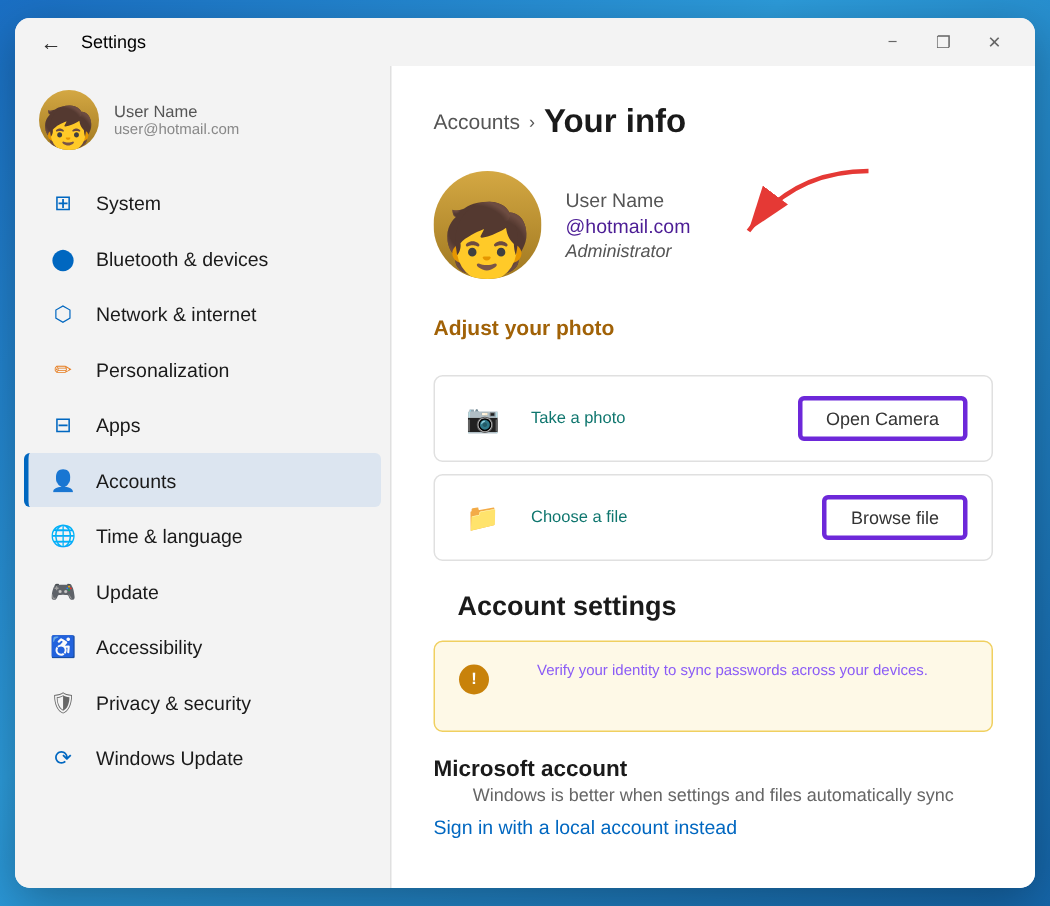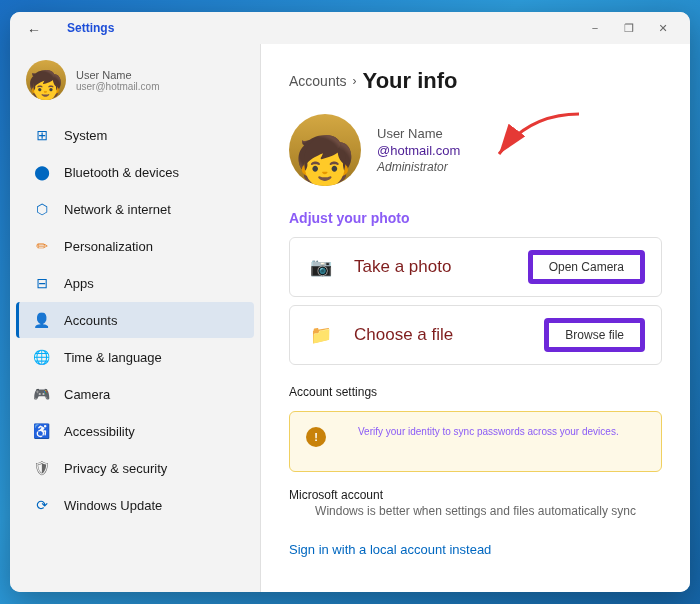--- a/index.html
+++ b/index.html
@@ -38,24 +38,24 @@
       border: none;
       background: transparent;
       cursor: pointer;
       display: flex;
       align-items: center;
       justify-content: center;
       font-size: 14px;
       color: #333;
     }
     .titlebar-title {
-      margin-left: 21px;
+      margin-left: 8px;
       font-size: 12px;
-      color: #1d4ed8;
-      font-weight: 700;
+      color: #000000;
+      font-weight: 400;
     }
     .titlebar-controls {
       margin-left: auto;
       display: flex;
       gap: 4px;
     }
     .titlebar-btn {
       width: 30px;
       height: 20px;
       border: none;
@@ -180,22 +180,22 @@
     .profile-role { font-size: 12px; color: #555; font-style: italic; }
     .red-arrow {
       position: absolute;
       left: 180px;
       top: -5px;
       pointer-events: none;
     }
     .section-title {
       font-size: 14px;
       font-weight: 600;
-      color: #8b5cf6;
-      margin-bottom: 11px;
+      color: #a16207;
+      margin-bottom: 24px;
     }
     .action-card {
       border: 1px solid #e0e0e0;
       border-radius: 6px;
       padding: 12px 16px;
       margin-bottom: 8px;
       display: flex;
       align-items: center;
       gap: 16px;
       background: white;
@@ -203,35 +203,35 @@
     .action-icon {
       width: 32px;
       height: 32px;
       display: flex;
       align-items: center;
       justify-content: center;
       color: #666;
       font-size: 18px;
       flex-shrink: 0;
     }
-    .action-label { flex: 1; font-size: 17px; color: #7f1d1d; }
+    .action-label { flex: 1; font-size: 11px; color: #0f766e; }
     .action-btn {
       padding: 5px 16px;
-      border: 5px solid #6d28d9;
+      border: 3px solid #6d28d9;
       border-radius: 4px;
       background: white;
       font-size: 12px;
       cursor: pointer;
       color: #333;
     }
     .account-settings-title {
-      font-size: 12px;
-      font-weight: 400;
+      font-size: 18px;
+      font-weight: 700;
       color: #1a1a1a;
-      margin: 20px 0 12px 0;
+      margin: 20px 0 12px 16px;
     }
     .warning-card {
       background: #fef9e7;
       border: 1px solid #f0d060;
       border-radius: 6px;
       padding: 14px 16px;
       margin-bottom: 16px;
     }
     .warning-content {
       display: flex;
@@ -258,25 +258,25 @@
       padding: 6px 20px;
       border: 1px solid #d0d0d0;
       border-radius: 4px;
       background: white;
       font-size: 12px;
       cursor: pointer;
       color: #333;
       margin-left: 30px;
     }
     .ms-account-section { margin-top: 8px; }
-    .ms-account-title { font-size: 12px; font-weight: 400; color: #1a1a1a; }
+    .ms-account-title { font-size: 15px; font-weight: 700; color: #1a1a1a; }
     .ms-account-desc { font-size: 12px; color: #666; margin-top: 2px; text-align: center; }
     .ms-account-link {
       display: inline-block;
-      margin-top: 24px;
+      margin-top: 7px;
       font-size: 13px;
       color: #0067c0;
       cursor: pointer;
       text-decoration: none;
     }
     
     .sidebar-profile {
       display: flex;
       align-items: center;
       gap: 10px;
@@ -350,21 +350,21 @@
       <div class="nav-item active">
         <span class="nav-icon" style="color:#0067c0;">👤</span>
         <span class="nav-label">Accounts</span>
       </div>
       <div class="nav-item">
         <span class="nav-icon" style="color:#0067c0;">🌐</span>
         <span class="nav-label">Time &amp; language</span>
       </div>
       <div class="nav-item">
         <span class="nav-icon" style="color:#0067c0;">🎮</span>
-        <span class="nav-label">Camera</span>
+        <span class="nav-label">Update</span>
       </div>
       <div class="nav-item">
         <span class="nav-icon" style="color:#0067c0;">♿</span>
         <span class="nav-label">Accessibility</span>
       </div>
       <div class="nav-item">
         <span class="nav-icon" style="color:#666;">🛡</span>
         <span class="nav-label">Privacy &amp; security</span>
       </div>
       <div class="nav-item">

